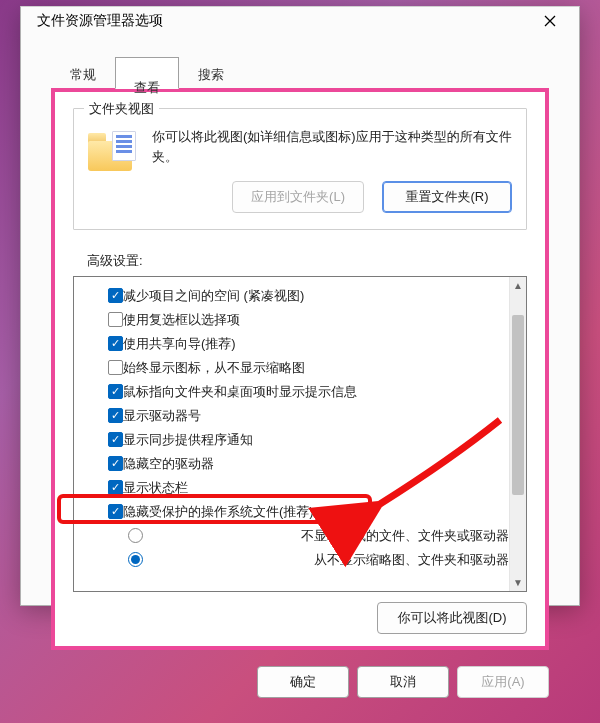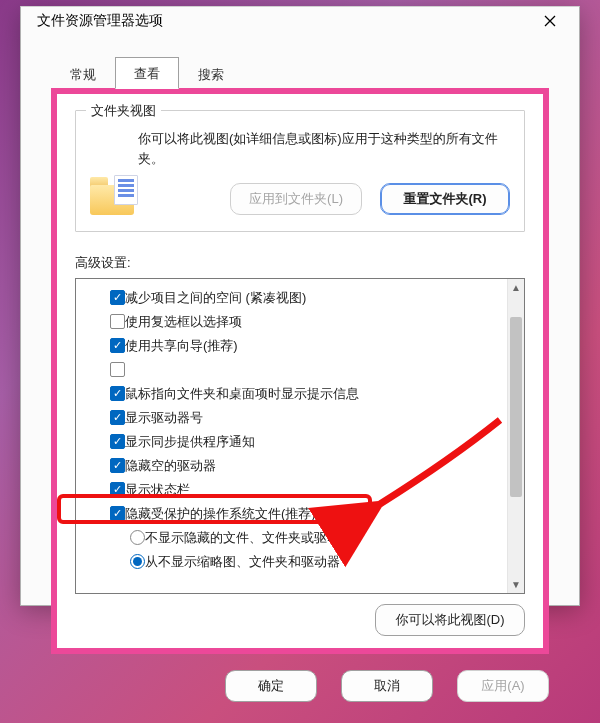--- a/index.html
+++ b/index.html
@@ -28,36 +28,36 @@
 
   .tabs {
     display: flex; padding-left: 30px; margin-top: 24px; position: relative; height: 30px;
   }
   .tab {
     padding: 6px 18px; font-size: 13px; color: #333; position: relative;
     z-index: 1;
   }
   .tab.active {
     border: 1px solid #a0a0a0; border-bottom: 1px solid #fff; background: #fff;
-    margin-top: -2px; padding-top: 7px;
+    margin-top: -2px; padding-top: 21px;
   }
   .tab:not(.active) { border: 1px solid transparent; }
   .tab-body {
-    margin: 0 30px 0 30px; border: 6px solid #ec4899; background: #fff;
+    margin: 0 30px 0 30px; border: 4px solid #ec4899; background: #fff;
     margin-top: -1px; flex: 1 1 auto; padding: 16px 18px 12px 18px;
     display: flex; flex-direction: column;
   }
 
   .fieldset {
     position: relative; padding: 18px 14px 16px 14px; border: 1px solid #cfcfcf; border-radius: 1px;
   }
   .fieldset-label {
     position: absolute; top: -9px; left: 10px; background: #fff; padding: 0 5px; font-size: 13px; color: #222;
   }
-  .folder-row { display: flex; align-items: flex-end; }
+  .folder-row { display: flex; align-items: flex-start; gap: 16px; }
   .folder-icon {
     width: 48px; height: 42px; position: relative; flex-shrink: 0; margin-top: 2px;
   }
   .folder-back {
     position: absolute; bottom: 0; left: 0; width: 44px; height: 30px;
     background: linear-gradient(#ffe9a8,#f8c85a);
     border-radius: 2px 2px 3px 3px;
   }
   .folder-tab {
     position: absolute; top: 4px; left: 0; width: 18px; height: 10px;
@@ -70,37 +70,37 @@
   }
   .folder-sheet::before {
     content: ""; position: absolute; left: 3px; top: 3px; right: 3px; height: 3px;
     background: #6a8fe6; box-shadow: 0 5px 0 #6a8fe6, 0 10px 0 #6a8fe6, 0 15px 0 #6a8fe6;
   }
   .folder-text { font-size: 13px; color: #222; line-height: 1.55; }
   .folder-buttons { display: flex; gap: 18px; margin-top: 14px; justify-content: flex-end; }
   .btn {
     height: 32px; padding: 0 18px; font-size: 13px; border: 1px solid #a0a0a0; background: #fdfdfd;
     display: inline-flex; align-items: center; justify-content: center; min-width: 130px;
-    border-radius: 10px; color: #222;
+    border-radius: 4px; color: #222;
   }
   .btn.disabled { color: #a5a5a5; border-color: #cfcfcf; }
-  .btn.default { border-color: #5a8fe6; box-shadow: inset 0 0 0 1px #5a8fe6; font-weight: bold; }
-
-  .adv-label { font-size: 13px; color: #222; margin: 22px 0 6px 0; }
+  .btn.default { border-color: #5a8fe6; box-shadow: inset 0 0 0 1px #5a8fe6; }
+
+  .adv-label { font-size: 13px; color: #222; margin: 22px 0 6px 14px; }
   .adv-wrap {
     position: relative; border: 1px solid #7a7a7a; height: 316px; background: #fff;
     display: flex;
   }
   .adv-list {
     flex: 1 1 auto; padding: 6px 0 0 8px; overflow: hidden; font-size: 13px; color: #222;
     line-height: 1.0;
   }
   .row { display: flex; align-items: center; height: 24px; padding-left: 4px; }
   .row.indent1 { padding-left: 26px; }
-  .row.indent2 { padding-left: 46px; }
+  .row.indent2 { padding-left: 46px; justify-content: space-between; }
   .chk {
     width: 15px; height: 15px; border: 1px solid #888; border-radius: 2px; flex-shrink: 0;
     display: inline-flex; align-items: center; justify-content: center; background: #fff;
   }
   .chk.on { background: #0067c0; border-color: #0067c0; }
   .chk.on::after { content: "✓"; color: #fff; font-size: 11px; line-height: 1; }
   .radio {
     width: 15px; height: 15px; border: 1px solid #888; border-radius: 50%; flex-shrink: 0; background: #fff;
     display: inline-flex; align-items: center; justify-content: center;
   }
@@ -113,21 +113,21 @@
   .folder-mini::before { content: ""; position: absolute; top: -3px; left: 0; width: 7px; height: 4px; background: #f6d57a; border-radius: 1px 1px 0 0; }
 
   .scrollbar { width: 17px; border-left: 1px solid #e5e5e5; background: #f0f0f0; position: relative; }
   .thumb { position: absolute; right: 2px; left: 2px; top: 38px; height: 180px; background: #c2c2c2; border-radius: 2px; }
   .arrow { position: absolute; left: 0; right: 0; height: 17px; display: flex; align-items: center; justify-content: center; color: #666; font-size: 10px; }
   .arrow.up { top: 0; } .arrow.down { bottom: 0; }
 
   .restore-row { display: flex; justify-content: flex-end; margin-top: 10px; }
 
   .footer {
-    padding: 16px 30px 14px; display: flex; justify-content: flex-end; gap: 24px;
+    padding: 16px 30px 14px; display: flex; justify-content: flex-end; gap: 8px;
   }
   .footer .btn { min-width: 92px; }
 
   
   .highlight {
     position: absolute; border: 4px solid #e11; border-radius: 6px;
     left: 57px; top: 494px; width: 315px; height: 30px; z-index: 50; pointer-events: none;
   }
   .arrow-annot { position: absolute; z-index: 51; pointer-events: none; left: 0; top: 0; }
 </style>
@@ -182,20 +182,21 @@
           <div class="row indent1">
             <span class="chk"></span>
             <span>使用复选框以选择项</span>
           </div>
           <div class="row indent1">
             <span class="chk on"></span>
             <span>使用共享向导(推荐)</span>
           </div>
           <div class="row indent1">
             <span class="chk"></span>
+            <span>始终显示图标，从不显示缩略图</span>
           </div>
           <div class="row indent1">
             <span class="chk on"></span>
             <span>鼠标指向文件夹和桌面项时显示提示信息</span>
           </div>
           <div class="row indent1">
             <span class="chk on"></span>
             <span>显示驱动器号</span>
           </div>
           <div class="row indent1">

